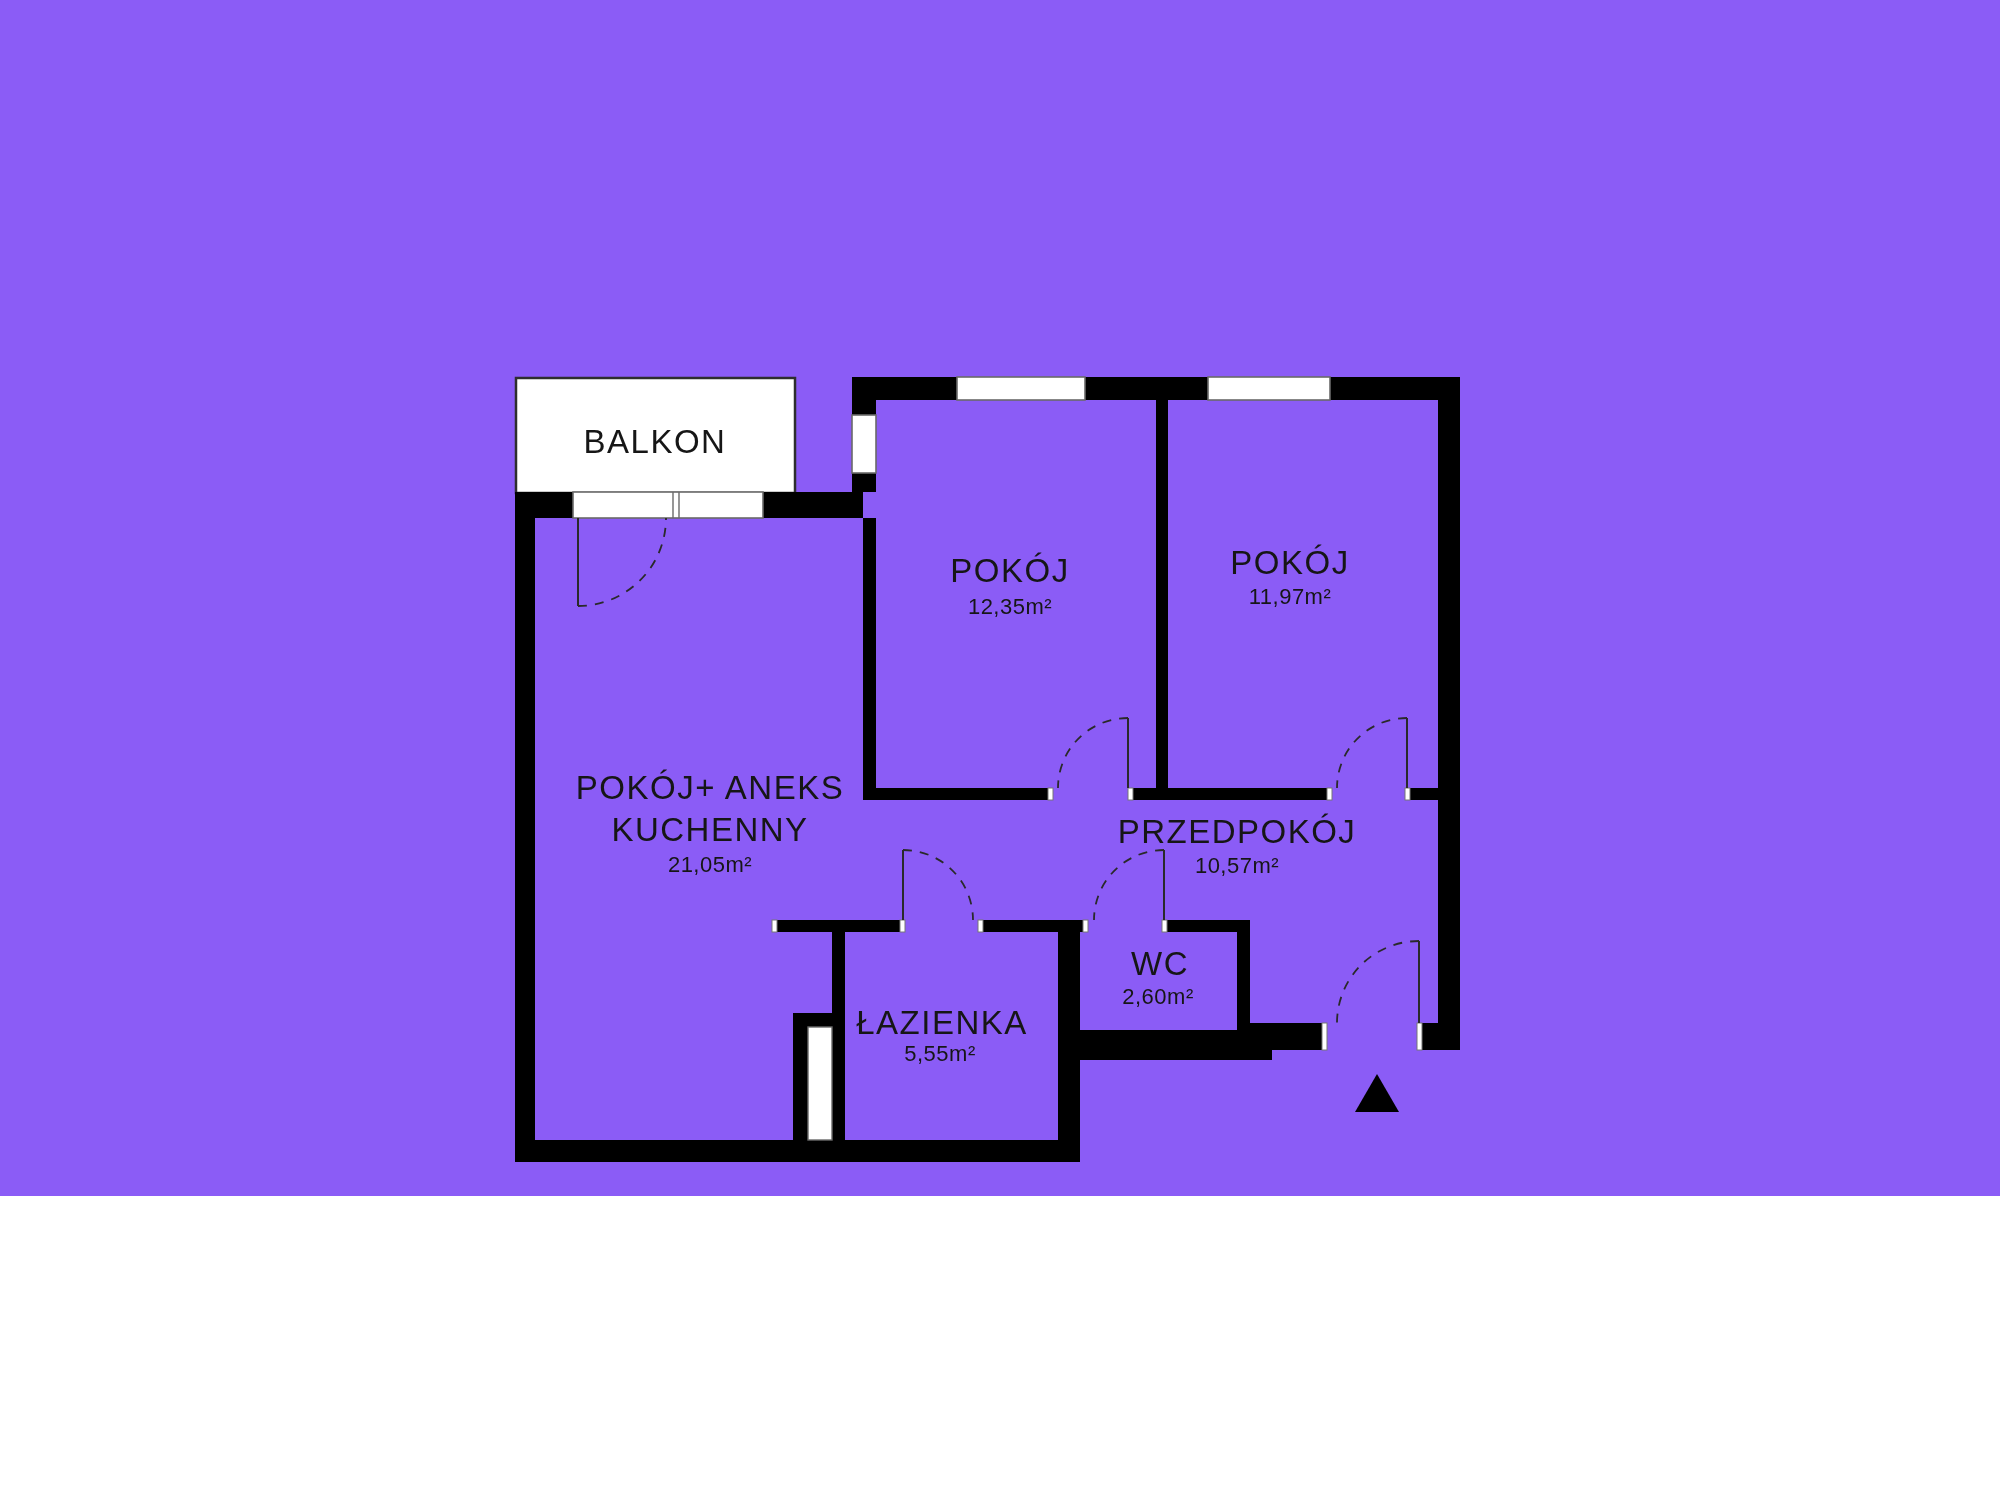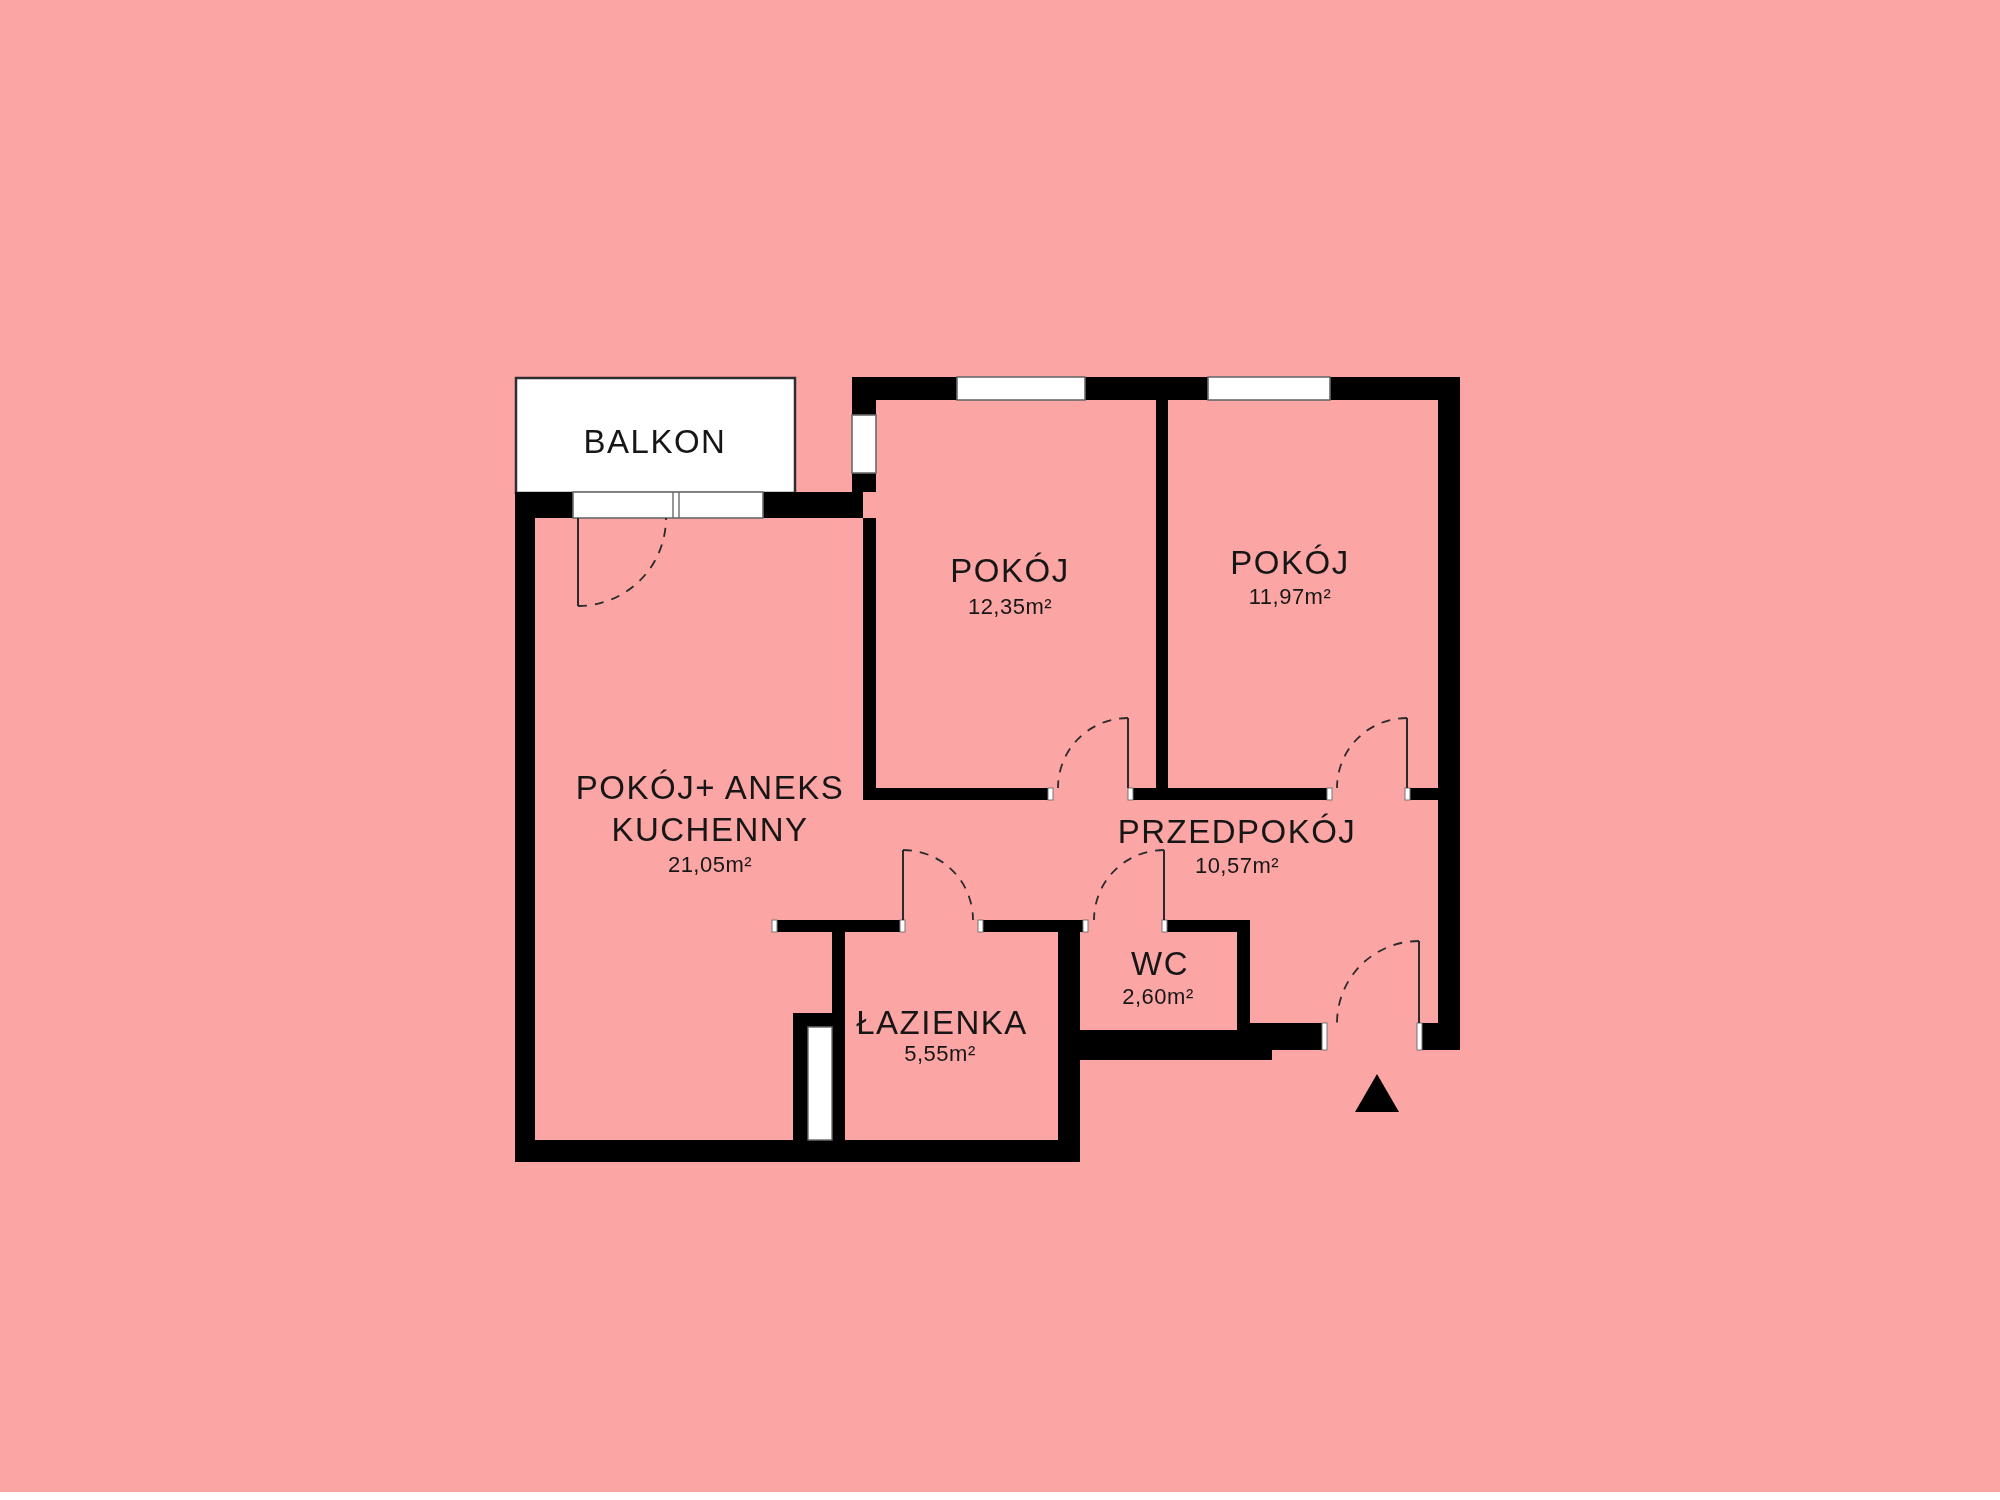--- a/index.html
+++ b/index.html
@@ -1,16 +1,16 @@
 <!DOCTYPE html>
 <html><head>
 <meta charset="utf-8">
 <style>
   html,body{margin:0;padding:0;background:#ffffff;}
-  .stage{position:relative;width:2000px;height:1492px;background:#fca5a5;overflow:hidden;}
+  .stage{position:relative;width:2000px;height:1196px;background:#8b5cf6;overflow:hidden;}
   svg{display:block;}
   .wall{fill:#000000;stroke:none;}
   .jamb{fill:#ffffff;stroke:#777777;stroke-width:1;}
   .window{fill:#ffffff;stroke:#6a6a6a;stroke-width:1.6;}
   .win-line{stroke:#6a6a6a;stroke-width:1.4;}
   .door-leaf{stroke:#2a2a2a;stroke-width:2;fill:none;}
   .door-arc{stroke:#2a2a2a;stroke-width:1.8;fill:none;stroke-dasharray:9 8;}
   .balcony-outline{fill:#ffffff;stroke:#2e2e2e;stroke-width:2.5;}
   .duct{fill:#ffffff;stroke:#6a6a6a;stroke-width:1.4;}
   .room-label{font-family:"Liberation Sans",sans-serif;font-size:33px;letter-spacing:1.5px;fill:#161616;text-anchor:middle;}

